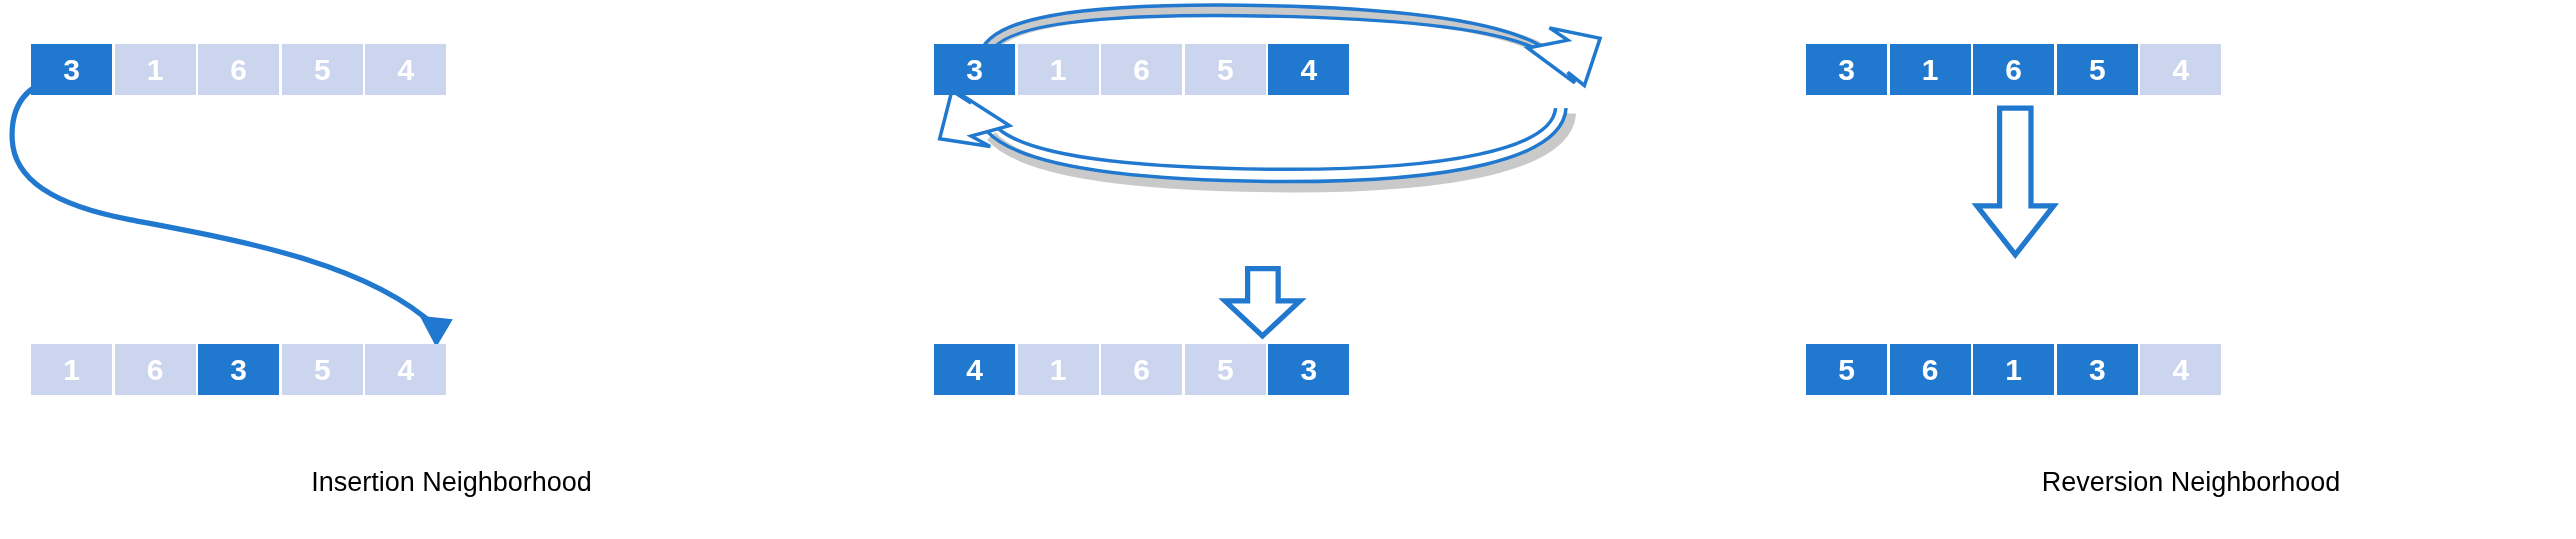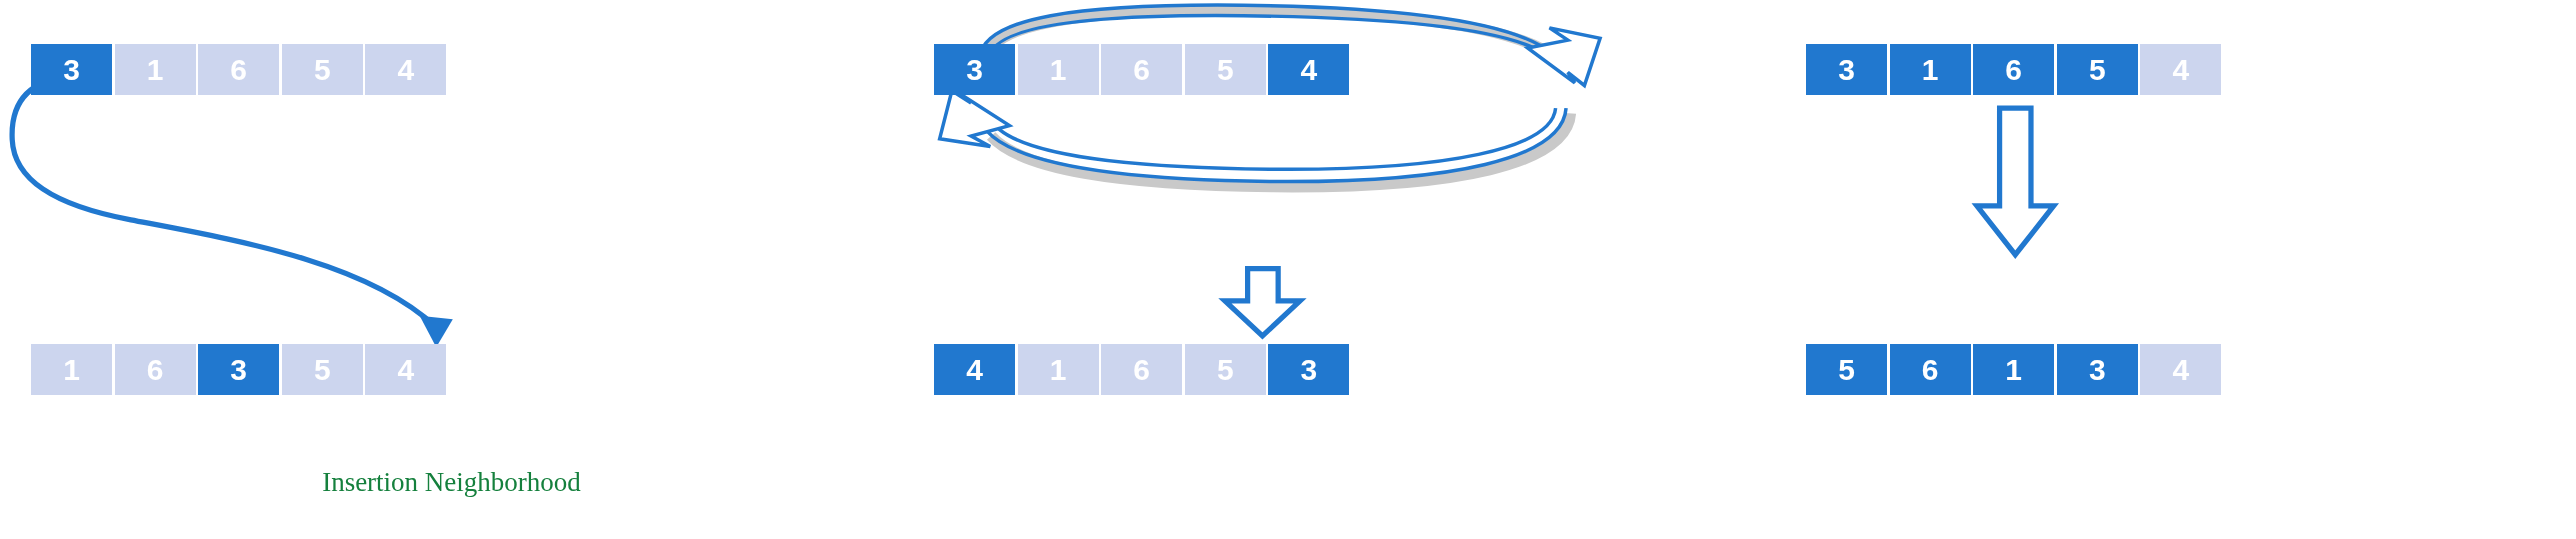--- a/index.html
+++ b/index.html
@@ -57,23 +57,23 @@
     pointer-events:none;
     overflow:visible;
   }
 
   
   .caption{
     position:absolute;
     top:467px;
     width:100%;
     text-align:center;
-    font-family:Liberation Serif, serif;
+    font-family:Liberation Sans, sans-serif;
     font-size:27px;
-    color:#15803d;
+    color:#000000;
     white-space:nowrap;
   }
 </style>
 </head>
 <body>
 
 <div class="board">
 
   <section class="panel" id="panel-insertion">
 
@@ -152,16 +152,17 @@
     </div>
 
     <div class="array" style="left:0px; top:344px;">
       <div class="cell hi">5</div>
       <div class="cell hi">6</div>
       <div class="cell hi">1</div>
       <div class="cell hi">3</div>
       <div class="cell lo">4</div>
     </div>
 
+    <div class="caption">Reversion Neighborhood</div>
   </section>
 
 </div>
 
 
 </body></html>

